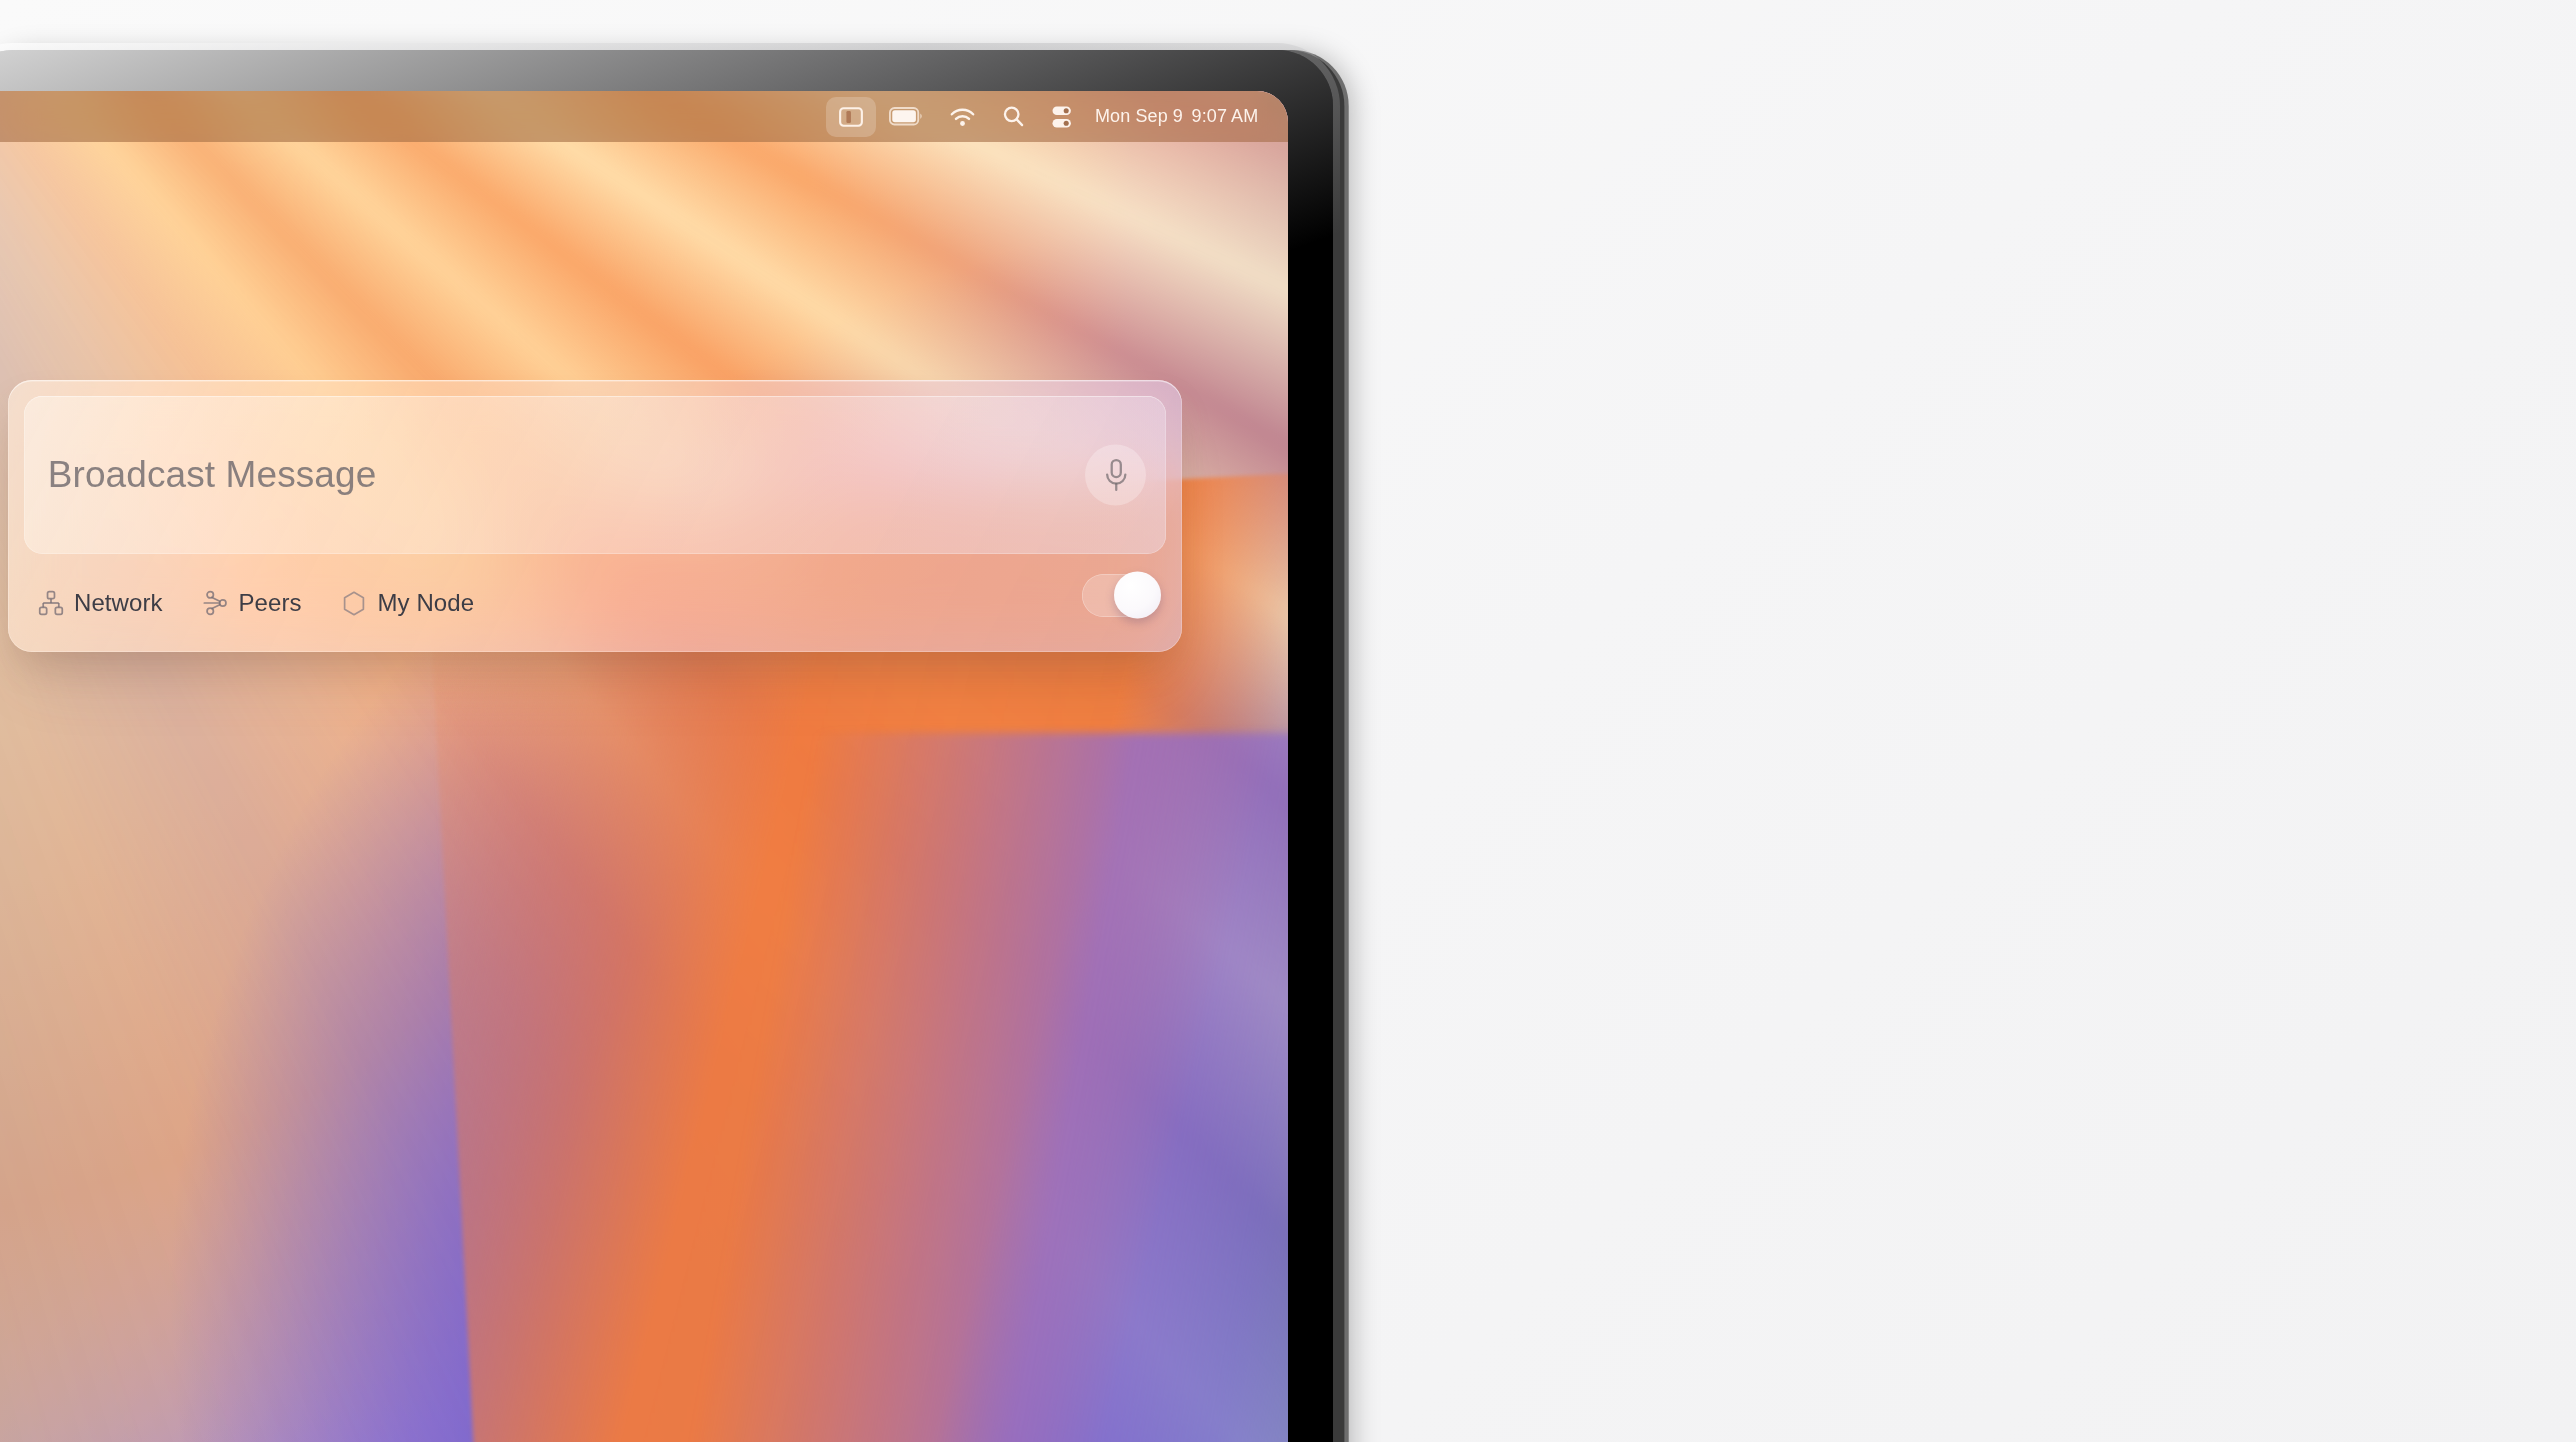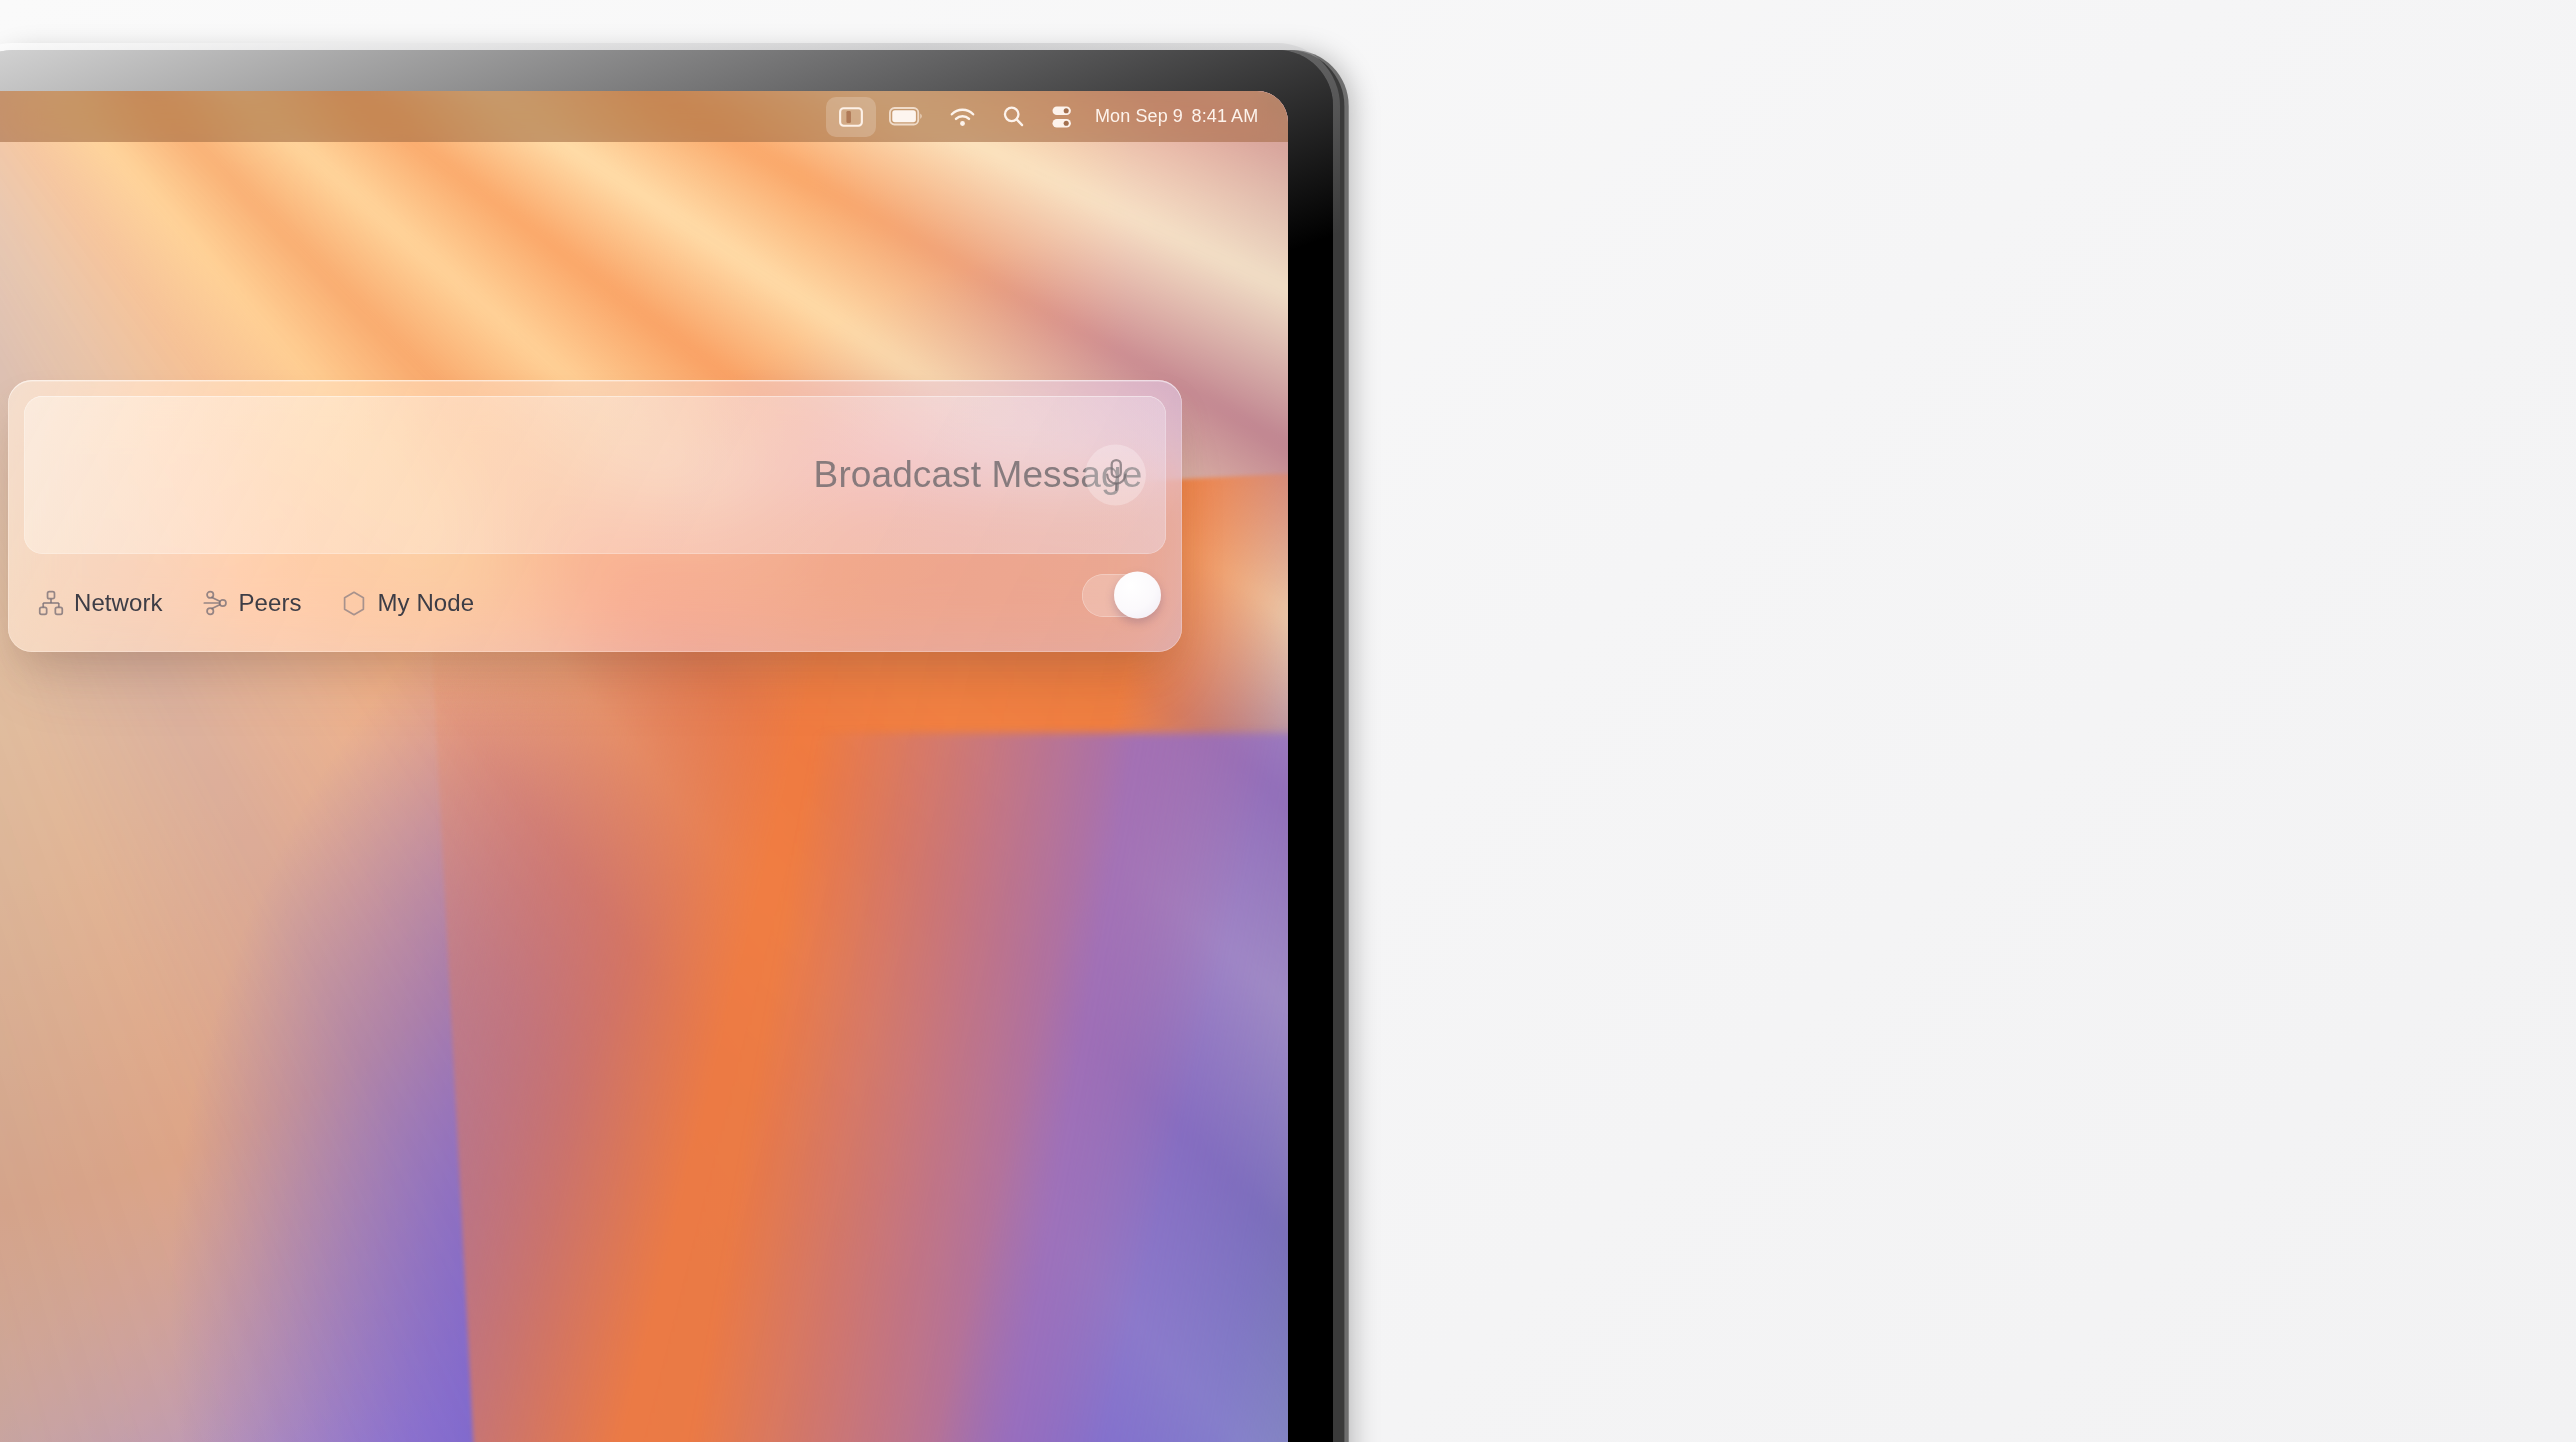--- a/index.html
+++ b/index.html
@@ -168,21 +168,20 @@
     -webkit-backdrop-filter: blur(31px) saturate(150%);
     box-shadow:
       0 1.4px 0 0 rgba(255,255,255,0.42) inset,
       0 0 0 0.7px rgba(255,255,255,0.32) inset,
       0 18.5px 37px -8.6px rgba(120,80,60,0.22),
       0 43px 64px -21.4px rgba(110,80,70,0.18);
     box-sizing: border-box;
     padding: 15.7px;
     display: flex;
     flex-direction: column;
-    text-align: right;
   }
 
   
   #field {
     position: relative;
     height: 158px;
     border-radius: 18.5px;
     background: linear-gradient(118deg,
         rgba(255,248,238,0.50) 0%,
         rgba(255,236,222,0.44) 35%,
@@ -314,21 +313,21 @@
           <svg class="mb-ico" width="21.4" height="24" viewBox="0 0 30 34">
             <rect x="2" y="2" width="26" height="12.2" rx="6.1" fill="#fdf3ec"></rect>
             <circle cx="21.4" cy="8.1" r="3.6" fill="#a3704f"></circle>
             <rect x="2" y="19.8" width="26" height="12.2" rx="6.1" fill="#fdf3ec"></rect>
             <circle cx="21.4" cy="25.9" r="3.6" fill="#a3704f"></circle>
           </svg>
         </div>
 
         <div class="mb-clock">
           <span>Mon Sep 9</span>
-          <span>8:41 AM</span>
+          <span>9:07 AM</span>
         </div>
       </div>
 
       <div id="panel">
 
         <div id="field">
           <span id="placeholder">Broadcast Message</span>
 
           <div id="mic-btn">
             <svg width="28.5" height="37" viewBox="0 0 40 52">

